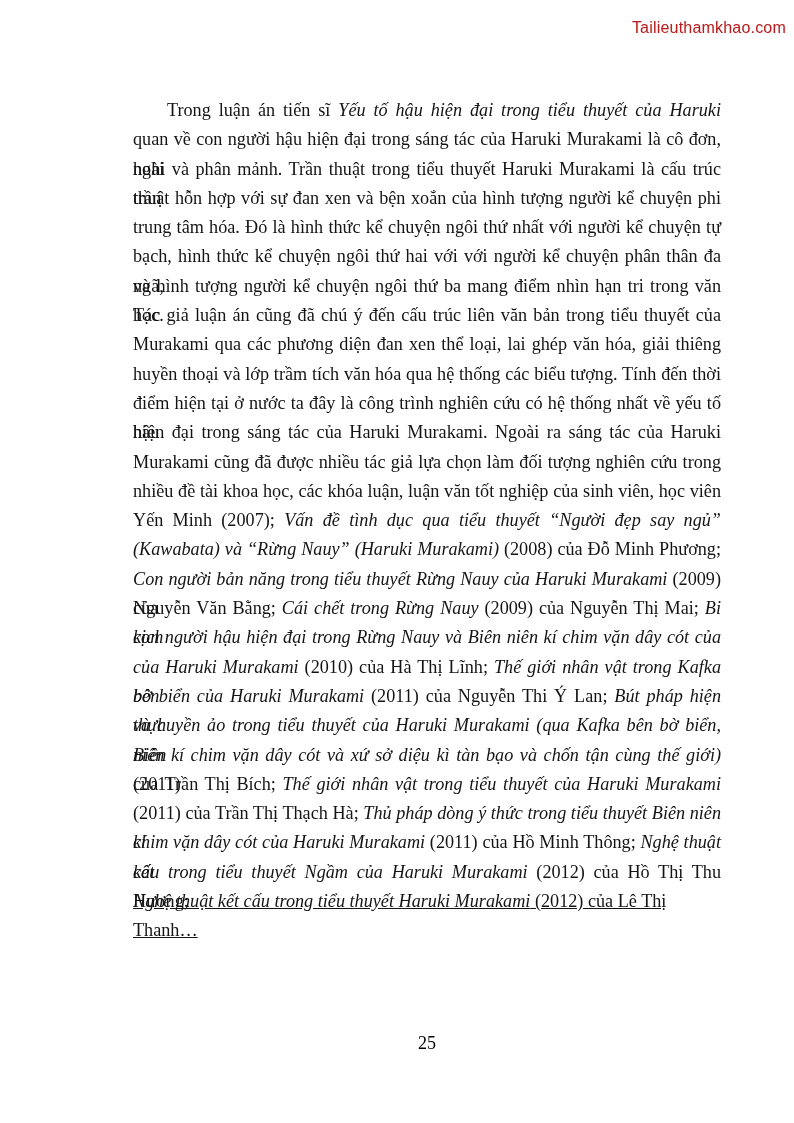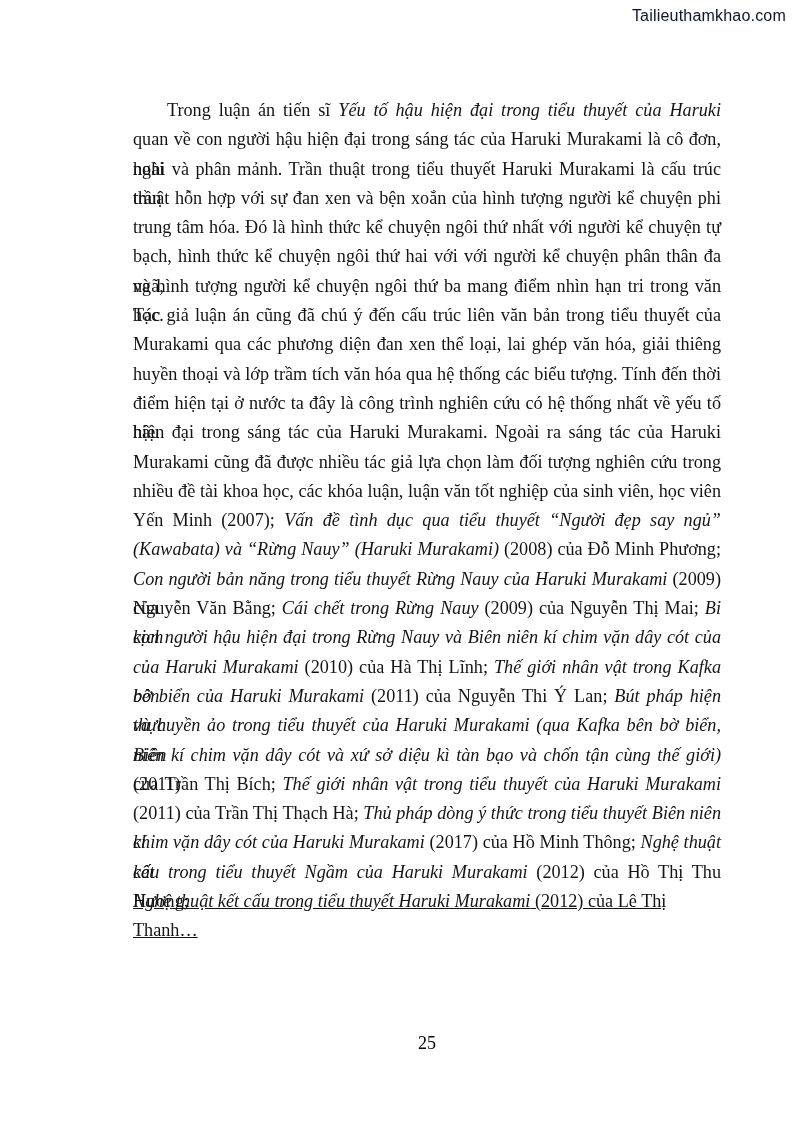--- a/index.html
+++ b/index.html
@@ -9,25 +9,25 @@
   }
   .page {
     position: relative;
     width: 794px;
     height: 1123px;
     background: #ffffff;
     overflow: hidden;
   }
   .watermark {
     position: absolute;
-    top: 7px;
+    top: 19px;
     right: 8px;
     font-family: "Liberation Sans", "DejaVu Sans", sans-serif;
     font-size: 16px;
-    color: #0f172a;
+    color: #b91c1c;
     text-shadow: 1px 1px 0 #f1f1f1;
     letter-spacing: 0.2px;
   }
   .textblock {
     position: absolute;
     left: 133px;
     top: 96px;
     width: 588px;
     color: #141414;
     font-size: 18.2px;
@@ -86,19 +86,19 @@
       <div class="line"><span class="it">(Kawabata) và “Rừng Nauy” (Haruki Murakami)</span><span> (2008) của Đỗ Minh Phương;</span></div>
       <div class="line"><span class="it">Con người bản năng trong tiểu thuyết Rừng Nauy của Haruki Murakami</span><span> (2009) của</span></div>
       <div class="line"><span>Nguyễn Văn Bằng; </span><span class="it">Cái chết trong Rừng Nauy</span><span> (2009) của Nguyễn Thị Mai; </span><span class="it">Bi kịch</span></div>
       <div class="line"><span class="it">con người hậu hiện đại trong Rừng Nauy và Biên niên kí chim vặn dây cót của</span></div>
       <div class="line"><span class="it">của Haruki Murakami</span><span> (2010) của Hà Thị Lĩnh; </span><span class="it">Thế giới nhân vật trong Kafka bên</span></div>
       <div class="line"><span class="it">bờ biển của Haruki Murakami</span><span> (2011) của Nguyễn Thi Ý Lan; </span><span class="it">Bút pháp hiện thực</span></div>
       <div class="line"><span class="it">và huyền ảo trong tiểu thuyết của Haruki Murakami (qua Kafka bên bờ biển, Biên</span></div>
       <div class="line"><span class="it">niên kí chim vặn dây cót và xứ sở diệu kì tàn bạo và chốn tận cùng thế giới)</span><span> (2011)</span></div>
       <div class="line"><span>của Trần Thị Bích; </span><span class="it">Thế giới nhân vật trong tiểu thuyết của Haruki Murakami</span></div>
       <div class="line"><span>(2011) của Trần Thị Thạch Hà; </span><span class="it">Thủ pháp dòng ý thức trong tiểu thuyết Biên niên kí</span></div>
-      <div class="line"><span class="it">chim vặn dây cót của Haruki Murakami</span><span> (2017) của Hồ Minh Thông; </span><span class="it">Nghệ thuật kết</span></div>
+      <div class="line"><span class="it">chim vặn dây cót của Haruki Murakami</span><span> (2011) của Hồ Minh Thông; </span><span class="it">Nghệ thuật kết</span></div>
       <div class="line"><span class="it">cấu trong tiểu thuyết Ngầm của Haruki Murakami</span><span> (2012) của Hồ Thị Thu Hương;</span></div>
       <div class="line last"><span class="it">Nghệ thuật kết cấu trong tiểu thuyết Haruki Murakami</span><span> (2012) của Lê Thị Thanh…</span></div>
     </div>
 
   <div class="page-number">25</div>
 </div>
 
 </body></html>

